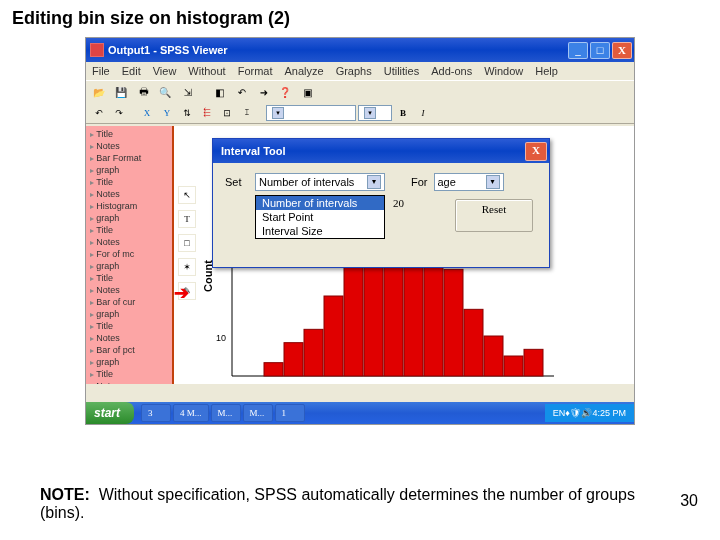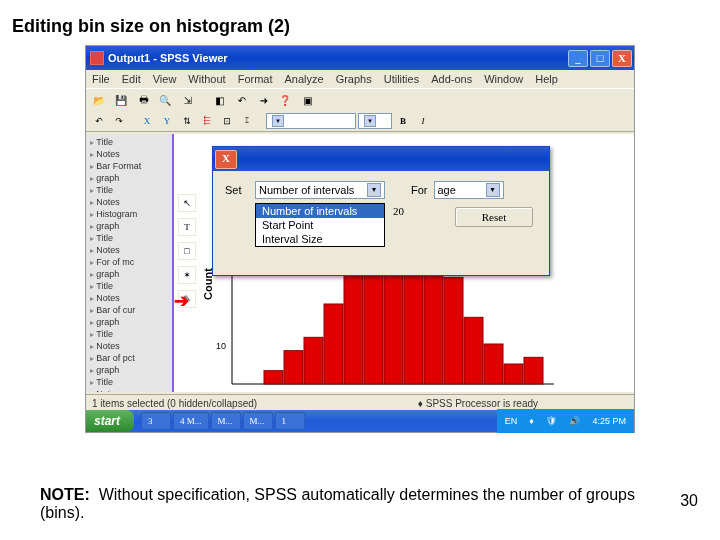--- a/index.html
+++ b/index.html
@@ -1,51 +1,51 @@
 <!DOCTYPE html>
 <html><head>
 <meta charset="utf-8">
 <style>
 *{box-sizing:border-box;margin:0;padding:0;font-family:Tahoma,Arial,sans-serif}
 body{width:720px;height:540px;background:#fff;overflow:hidden;position:relative}
-.slide-title{font:bold 18px Arial;padding:16px 12px 4px;color:#000}
+.slide-title{font:bold 18px Arial;padding:8px 12px 4px;color:#000}
 .screenshot{position:relative;margin:4px auto 0;width:550px;height:388px;background:#ece9d8;border:1px solid #999}
 .titlebar{height:22px;background:linear-gradient(#3a6ea5,#3a6ea5);display:flex;align-items:center;padding:12px 2px;color:#fff;font:11px Tahoma}
 .titlebar.blue{background:linear-gradient(#2b5bd5,#0842c6 50%,#2155ce)}
 .tb-icon{width:14px;height:14px;background:#d44;margin:0 4px 0 2px;border:1px solid #fff3}
 .tb-text{flex:1;font-weight:bold;color:#fff}
 .tb-btns{display:flex;gap:2px}
 .tb-btn{width:20px;height:17px;border:1px solid #fff8;border-radius:2px;color:#fff;font:bold 11px/15px Tahoma;text-align:center;background:#3c82e6}
 .tb-btn.x{background:#e25b3c}
 .menubar{height:18px;background:#ece9d8;display:flex;padding:0 0;font:11px Tahoma;color:#333;align-items:center}
 .menubar span{padding:0 6px;cursor:default}
 .toolbar{height:24px;background:#ece9d8;border-top:1px solid #fff;border-bottom:1px solid #aca899;display:flex;align-items:center;padding:0 4px;gap:2px}
 .tbtn{width:20px;height:20px;border:1px solid #ece9d8;display:flex;align-items:center;justify-content:center;font:10px Tahoma}
 .body-area{position:absolute;top:88px;bottom:40px;left:0;right:0;display:flex;background:#fff}
-.outline{width:88px;border-right:2px solid #8b5cf6;background:#e5e5e5;overflow:hidden;font:9px Tahoma;padding:2px;color:#333}
+.outline{width:88px;border-right:2px solid #c2410c;background:#fca5a5;overflow:hidden;font:9px Tahoma;padding:2px;color:#333}
 .outline-item{padding:1px 2px;white-space:nowrap;overflow:hidden}
 .outline-item::before{content:"▸ ";color:#888;font-size:8px}
 .chart-area{flex:1;position:relative;background:#fff}
 svg.histogram{position:absolute;left:20px;top:10px;width:380px;height:250px}
 .dialog{position:absolute;left:126px;top:100px;width:338px;background:#ece9d8;border:1px solid #1d44b9;box-shadow:2px 2px 4px #0006}
 .dialog .titlebar{height:24px}
 .dialog-body{padding:10px 12px 12px;font:11px Tahoma;color:#000}
 .row{display:flex;align-items:center;gap:6px;margin-bottom:6px}
 .lbl{width:24px}
 .combo{background:#fff;border:1px solid #7f9db9;height:18px;font:11px Tahoma;padding:1px 3px;display:flex;align-items:center;justify-content:space-between}
 .combo .arrow{width:14px;height:14px;background:#c8d4ef;border:1px solid #7f9db9;text-align:center;font:8px/12px Tahoma}
 .dropdown{position:absolute;background:#fff;border:1px solid #000;font:11px Tahoma;z-index:5}
 .dropdown div{padding:1px 6px}
 .dropdown div.sel{background:#316ac5;color:#fff}
-.dlg-btn{width:78px;height:20px;background:#ece9d8;border:1px solid #aca899;border-radius:2px;font:11px Tahoma;text-align:center;line-height:19px;box-shadow:inset 1px 1px #fff}
+.dlg-btn{width:78px;height:33px;background:#ece9d8;border:1px solid #aca899;border-radius:2px;font:11px Tahoma;text-align:center;line-height:19px;box-shadow:inset 1px 1px #fff}
 .statusbar{position:absolute;bottom:20px;left:0;right:0;height:18px;background:#ece9d8;border-top:1px solid #aca899;display:flex;align-items:center;font:10px Tahoma;color:#333;padding:0 6px;gap:20px}
 .taskbar{position:absolute;bottom:0;left:0;right:0;height:22px;background:linear-gradient(#3977dd,#225bd4 50%,#2662e0);display:flex;align-items:center;font:10px Tahoma;color:#fff}
 .start{height:22px;padding:0 14px 0 8px;background:linear-gradient(#5fb35f,#2a8a2a);display:flex;align-items:center;font:italic bold 12px Tahoma;border-radius:0 8px 8px 0}
 .task-item{height:18px;margin:0 1px;padding:0 6px;background:#3a72d8;border:1px solid #2a5cc0;border-radius:2px;display:flex;align-items:center;font:9px Tahoma;min-width:30px}
-.tray{margin-left:auto;height:24px;background:#1290e9;padding:0 8px;display:flex;align-items:center;gap:12px;font:9px Tahoma}
+.tray{margin-left:auto;height:18px;background:#1290e9;padding:0 8px;display:flex;align-items:center;gap:0;font:9px Tahoma}
 .note{position:absolute;left:40px;bottom:18px;right:40px;font:16px Arial;color:#000}
 .note b{font-weight:bold}
 .pgnum{position:absolute;right:22px;bottom:30px;font:16px Arial;color:#000}
 .red-arrow{position:absolute;left:88px;top:244px;color:#e00;font:bold 18px Arial}
 .chart-toolbar{position:absolute;top:64px;left:0;right:0;height:22px;background:#ece9d8;border-bottom:1px solid #aca899;display:flex;align-items:center;padding:0 4px;gap:2px}
 .ctbtn{width:18px;height:18px;border:1px solid #ece9d8;font:9px Tahoma;display:inline-flex;align-items:center;justify-content:center}
 .mini-combo{height:16px;border:1px solid #7f9db9;background:#fff;display:inline-flex;align-items:center;padding:0 2px;font:9px Tahoma}
 .mini-combo .ar{width:12px;height:12px;background:#c8d4ef;border:1px solid #7f9db9;margin-left:3px;text-align:center;font:7px/10px Tahoma}
 </style>
 </head>
@@ -173,20 +173,21 @@
         <div class="ctbtn">✶</div>
         <div class="ctbtn">✎</div>
       </div>
     </div>
   </div>
 
   <div class="red-arrow">➔</div>
 
   <div class="dialog">
     <div class="titlebar blue">
+      <div class="tb-text" style="padding-left:6px">Interval Tool</div>
       <div class="tb-btn x" style="width:22px;height:19px">X</div>
     </div>
     <div class="dialog-body">
       <div class="row">
         <div class="lbl">Set</div>
         <div class="combo" style="width:130px">
           <span>Number of intervals</span>
             <span class="arrow">▾</span>
         </div>
         <div style="width:14px"></div>
@@ -201,24 +202,20 @@
           <div class="sel">Number of intervals</div>
           <div>Start Point</div>
           <div>Interval Size</div>
         </div>
         <div style="position:absolute;left:168px;top:0px;font:11px Tahoma">20</div>
         <div class="dlg-btn" style="position:absolute;right:4px;top:2px">Reset</div>
       </div>
     </div>
   </div>
 
-  <div class="statusbar">
-    <span>1 items selected (0 hidden/collapsed)</span>
-    <span style="margin-left:auto;margin-right:90px">♦ <span>SPSS Processor  is ready</span></span>
-  </div>
 
   <div class="taskbar">
     <div class="start">
         <span>start</span>
       </div>
     <div style="width:6px"></div>
     <div class="task-item">3</div>
     <div class="task-item">4 M...</div>
     <div class="task-item">M...</div>
     <div class="task-item">M...</div>

